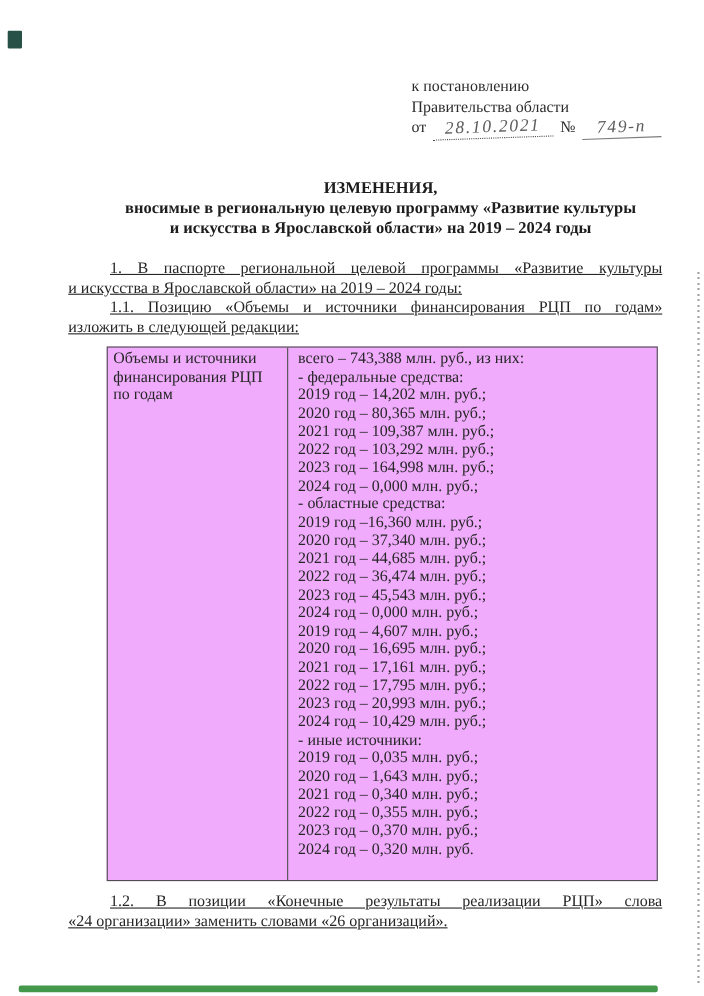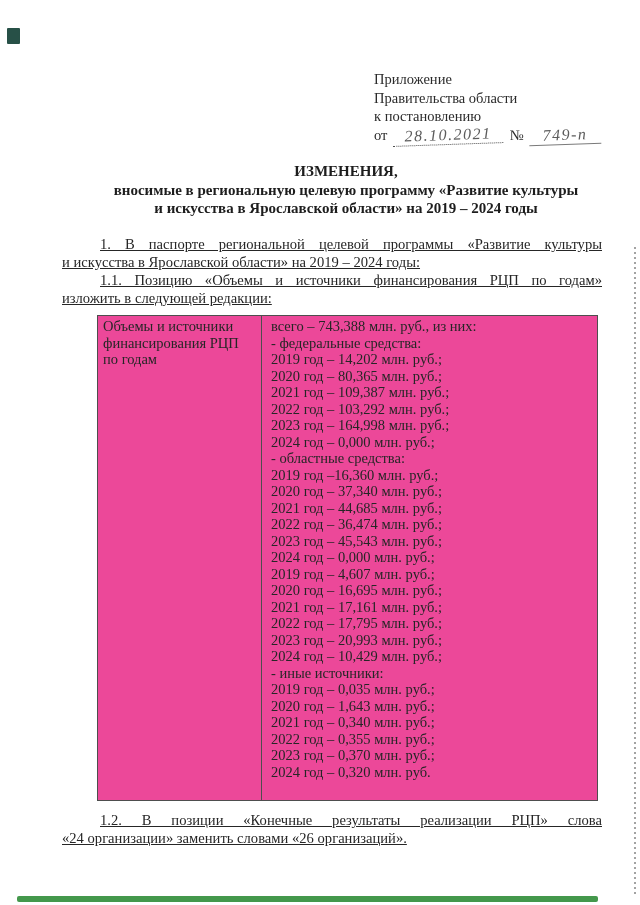--- a/index.html
+++ b/index.html
@@ -30,37 +30,36 @@
   
   .para{left:62px;width:540px;font-size:14.6px;line-height:18px;color:#262626;text-decoration:underline;}
   .para1{top:235px;}
   .para12{top:811px;}
   .line{width:540px;}
   .line.indent{text-indent:38px;}
   .line.stretch{text-align:justify;text-align-last:justify;}
   
   .doc-table{
     left:97px;top:315px;width:499px;height:484px;border:1px solid #4e4e4e;
-    display:flex;font-size:14.5px;line-height:16.5px;color:#262626;background:#ec4899;
+    display:flex;font-size:14.5px;line-height:16.5px;color:#262626;background:#f0abfc;
   }
   .cell-left{width:164px;border-right:1px solid #4e4e4e;padding:2px 4px 0 5px;box-sizing:border-box;}
   .cell-right{flex:1;padding:2px 2px 0 9px;box-sizing:border-box;}
   .cell-line{white-space:nowrap;}
 </style>
 </head>
 <body>
 
 <div class="abs corner-mark" style="background: rgb(39, 80, 71);"></div>
 <div class="abs edge-dashes"></div>
 <div class="abs bottom-bar" style="background: rgb(68, 152, 76);"></div>
 
 <div class="abs header-block">
-  <div>Приложение</div>
+  <div>к постановлению</div>
   <div>Правительства области</div>
-  <div>к постановлению</div>
   <div class="date-line">
     <span>от</span>
     <span class="hw u-dotted">28.10.2021</span>
     <span>№</span>
     <span class="hw u-solid">749-п</span>
   </div>
 </div>
 
 <div class="abs title-block">
   <div>ИЗМЕНЕНИЯ,</div>

